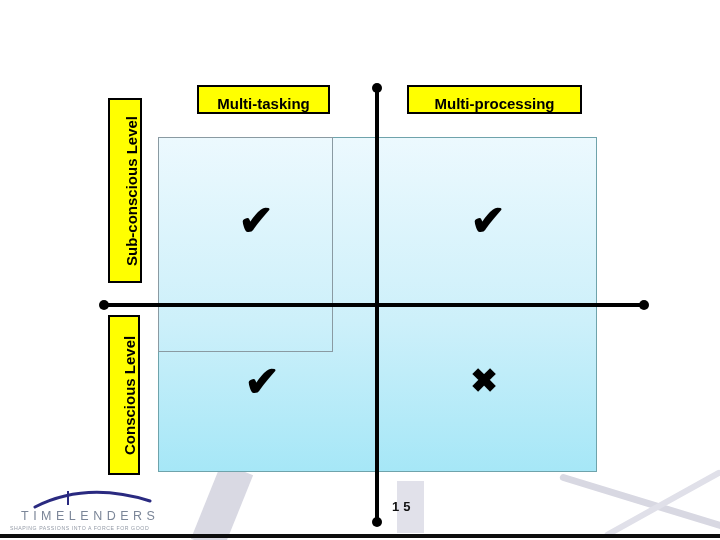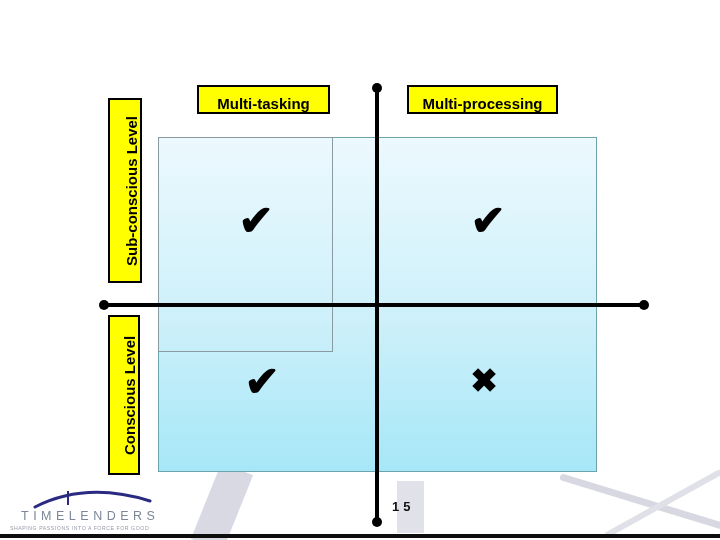--- a/index.html
+++ b/index.html
@@ -13,21 +13,21 @@
   .swoosh-b{left:397px;top:481px;width:27px;height:52px;background:#e1e1ea;}
   .swoosh-c{left:560px;top:473px;width:180px;height:7px;transform:rotate(17deg);transform-origin:left center;background:#d8d8e2;border-radius:4px;}
   .swoosh-d{left:605px;top:533px;width:133px;height:6px;transform:rotate(-29deg);transform-origin:left center;background:#e0e0e9;border-radius:4px;}
   
   .ylabel{
     position:absolute;background:#ffff00;border:2px solid #000000;
     display:flex;align-items:flex-end;justify-content:center;
     font-weight:bold;font-size:15px;color:#000;box-sizing:border-box;
   }
   .col-label-1{left:197px;top:85px;width:133px;height:29px;}
-  .col-label-2{left:407px;top:85px;width:151px;height:29px;}
+  .col-label-2{left:407px;top:85px;width:175px;height:29px;}
   .row-label{writing-mode:vertical-rl;transform:rotate(180deg);}
   .row-label-1{left:108px;top:98px;width:34px;height:185px;}
   .row-label-2{left:108px;top:315px;width:32px;height:160px;}
   
   .quad-area{
     position:absolute;left:158px;top:137px;width:439px;height:335px;
     background:linear-gradient(to bottom,#ecf9fe 0%,#cdf0fa 55%,#a6e7f7 100%);
     border:1px solid #6fa3ab;box-sizing:border-box;
   }
   .inner-rect{

